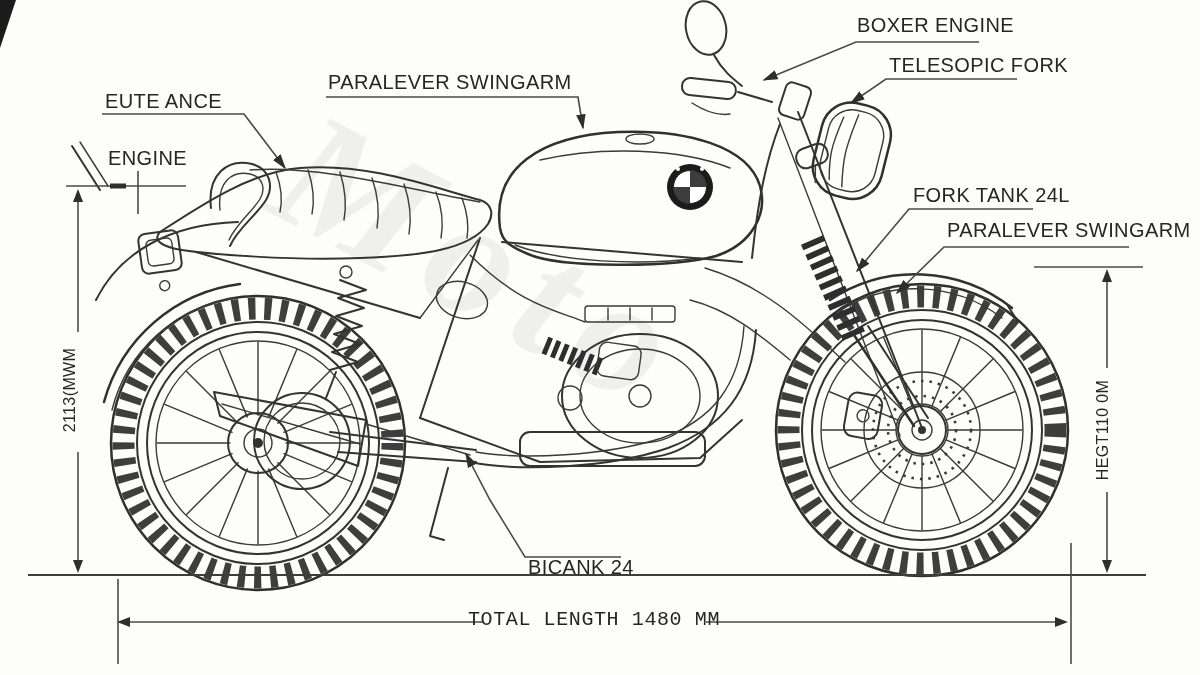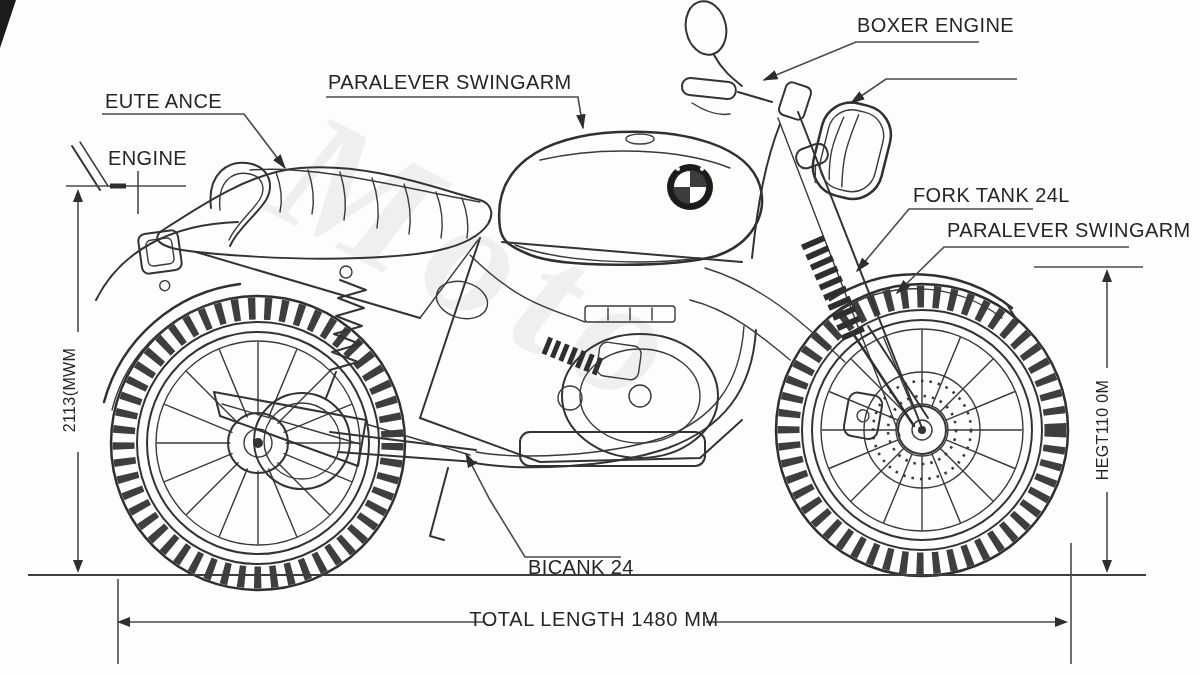--- a/index.html
+++ b/index.html
@@ -17,21 +17,21 @@
   .rib2{stroke:#2e2e2e;stroke-width:18;fill:none;stroke-dasharray:5 4;}
   .dot{stroke:#3a3a3a;stroke-width:2.6;fill:none;stroke-dasharray:2.5 6;}
   .dim{stroke:#4a4a4a;stroke-width:1.6;fill:none;}
   .dimthick{stroke:#3d3d3d;stroke-width:2;fill:none;}
   .arrfill{fill:#2e2e2e;stroke:none;}
   .wm{font-family:"Liberation Serif",serif;font-style:italic;font-weight:bold;
       font-size:170px;letter-spacing:18px;fill:#000;opacity:0.05;}
   
   .lbl{position:absolute;font-size:20px;font-weight:500;letter-spacing:.4px;
        color:#262626;white-space:nowrap;}
-  .lbl.big{font-size:20px;letter-spacing:.6px;}
+  .lbl.big{font-size:20px;letter-spacing:.6px;font-family:Liberation Mono, monospace;}
   .lbl.center{transform:translateX(-50%);}
   .lbl.rot{font-size:16px;transform:translate(-50%,-50%) rotate(-90deg);}
 </style>
 </head>
 <body>
 
 <div class="stage">
 
   <svg class="art" viewBox="0 0 1200 675">
     <defs>
@@ -264,20 +264,21 @@
       <polyline points="1017,79 886,79 851,103" class="dim" marker-end="url(#arw)"></polyline>
       <polyline points="326,97 578,97 583,128" class="dim" marker-end="url(#arw)"></polyline>
       <polyline points="102,114 244,114 285,168" class="dim" marker-end="url(#arw)"></polyline>
       <polyline points="1033,209 909,209 857,271" class="dim" marker-end="url(#arw)"></polyline>
       <polyline points="1129,247 944,247 897,293" class="dim" marker-end="url(#arw)"></polyline>
       <polyline points="621,557 525,557 490,500 466,454" class="dim" marker-end="url(#arw)"></polyline>
     </g>
   </svg>
 
   <div class="lbl" style="left:857px;top:14px">BOXER ENGINE</div>
+  <div class="lbl" style="left:889px;top:54px">TELESOPIC FORK</div>
   <div class="lbl" style="left:328px;top:71px">PARALEVER SWINGARM</div>
   <div class="lbl" style="left:105px;top:90px">EUTE ANCE</div>
   <div class="lbl" style="left:108px;top:147px">ENGINE</div>
   <div class="lbl" style="left:913px;top:184px">FORK TANK 24L</div>
   <div class="lbl" style="left:947px;top:219px">PARALEVER SWINGARM</div>
   <div class="lbl" style="left:528px;top:556px">BICANK 24</div>
   <div class="lbl big center" style="left:594px;top:608px">TOTAL LENGTH 1480 MM</div>
   <div class="lbl rot" style="left:70px;top:390px">2113(MWM</div>
   <div class="lbl rot" style="left:1103px;top:430px">HEGT110 0M</div>
 </div>

